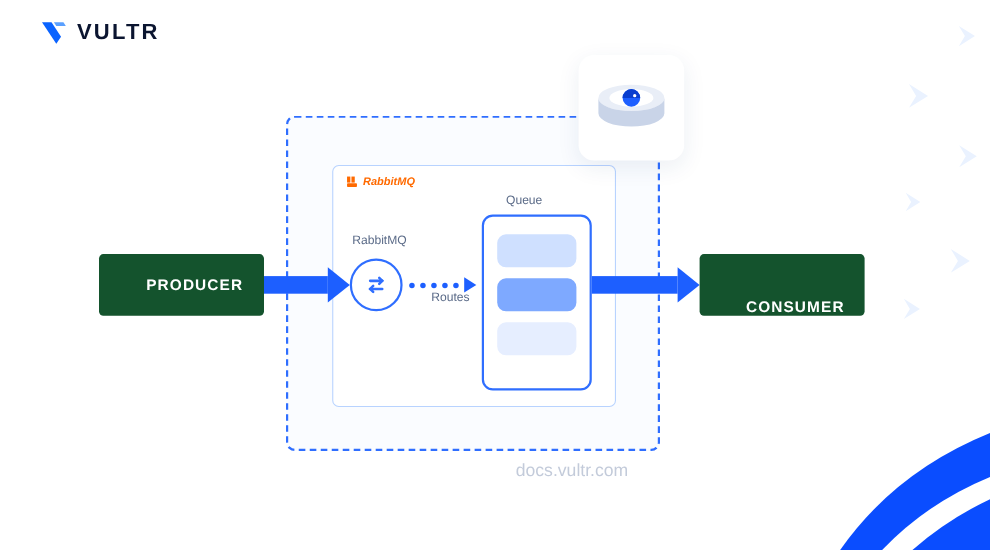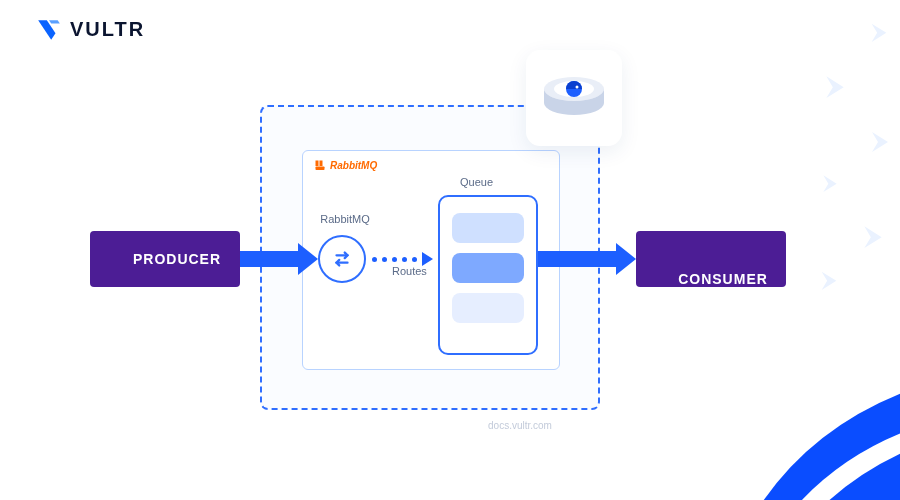--- a/index.html
+++ b/index.html
@@ -120,21 +120,21 @@
   width: 72px; height: 30px; border-radius: 8px;
 }
 .q1 { background: #cfe0ff; }
 .q2 { background: #7ea9ff; }
 .q3 { background: #e6eeff; }
 
 
 .node-box {
   position: absolute;
   width: 150px; height: 56px;
-  background: #4c1d95;
+  background: #14532d;
   color: #fff;
   border-radius: 4px;
   display: flex; align-items: center; justify-content: center;
   font-weight: 800; font-size: 14px; letter-spacing: 1px; padding-left: 24px;
 }
 .producer { left: 90px; top: 136px; }
 .consumer { left: 636px; top: 136px; align-items: flex-end; }
 
 
 .arrow {
@@ -177,21 +177,21 @@
   display: flex; align-items: center; justify-content: center;
   z-index: 5;
 }
 
 
 .footer-url {
   position: absolute;
   left: 440px; top: 325px;
   width: 160px; text-align: center;
   color: #c3cbda;
-  font-size: 10px;
+  font-size: 16px;
   font-weight: 500;
 }
 
 
 .corner-wave {
   position: absolute;
   right: -40px; bottom: -40px;
   width: 260px; height: 230px;
   pointer-events: none;
 }

